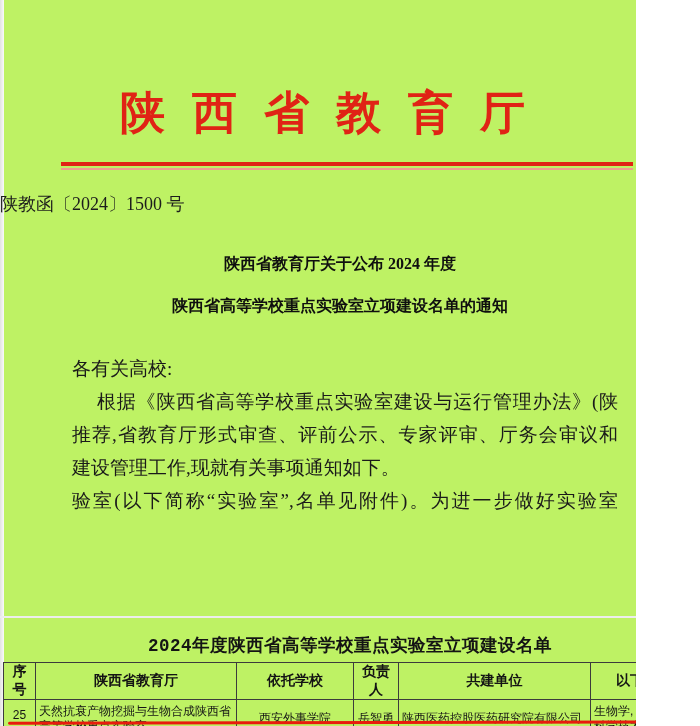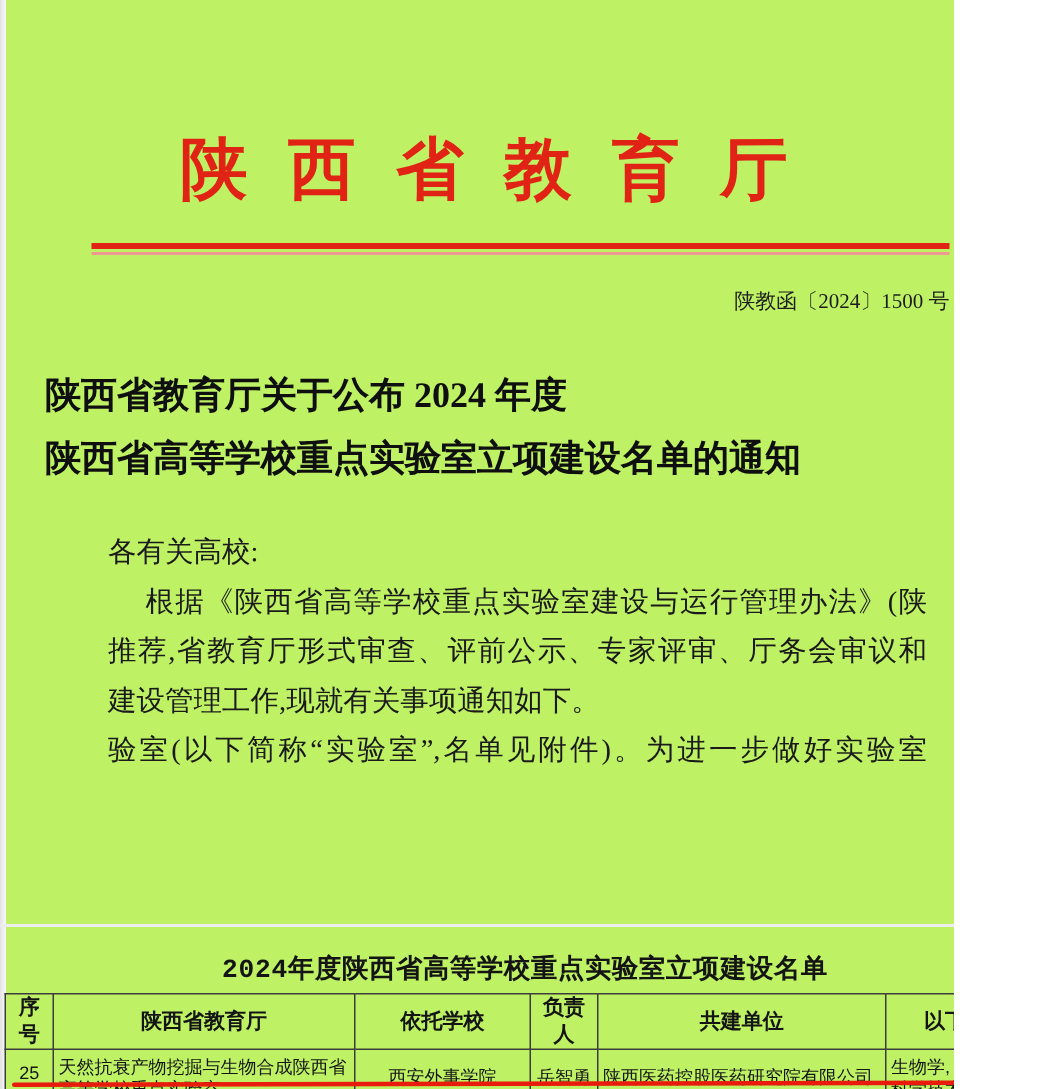--- a/index.html
+++ b/index.html
@@ -27,27 +27,27 @@
     position: absolute; top: 88px; left: 120px;
     font-size: 45px; font-weight: bold; line-height: 50px;
     color: #e02315;
     letter-spacing: 27px; white-space: nowrap;
   }
   .red-rule { position: absolute; top: 162px; left: 61px; width: 572px; }
   .red-rule-main { height: 4px; background: #e02315; }
   .red-rule-sub  { margin-top: 2px; height: 2px; background: #ef9a90; }
   .doc-number {
     position: absolute; top: 192px; left: 0; width: 633px;
-    text-align: right; font-size: 14px; color: #1c1c1c;
+    font-size: 18px; color: #1c1c1c;
     white-space: nowrap;
   }
   .notice-title {
     position: absolute; top: 243px; left: 30px; width: 620px;
-    font-weight: bold; color: #0f0f0f;
-    font-size: 24px; line-height: 42px;
+    text-align: center; font-weight: bold; color: #0f0f0f;
+    font-size: 16px; line-height: 42px;
   }
   .letter-body {
     position: absolute; top: 352px; left: 72px; width: 546px;
     font-size: 19px; color: #1a1a1a;
   }
   .salutation { line-height: 33px; }
   .body-line {
     line-height: 33px;
     text-align: justify; text-align-last: justify;
   }

